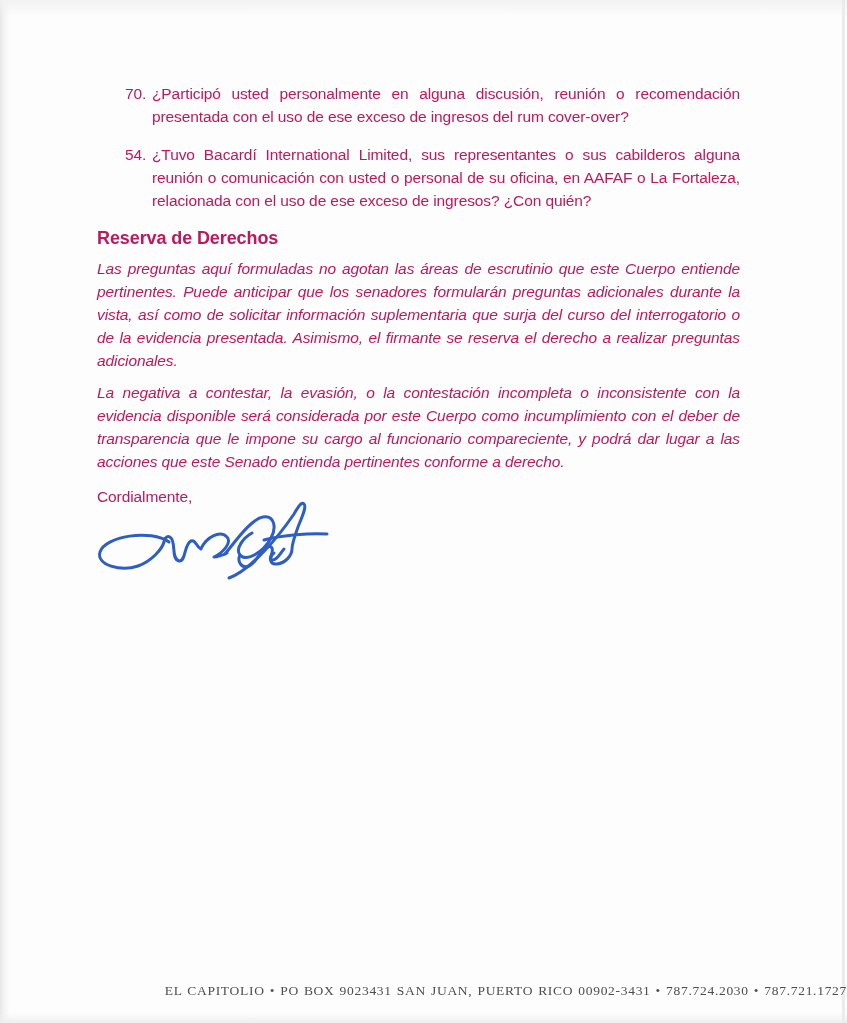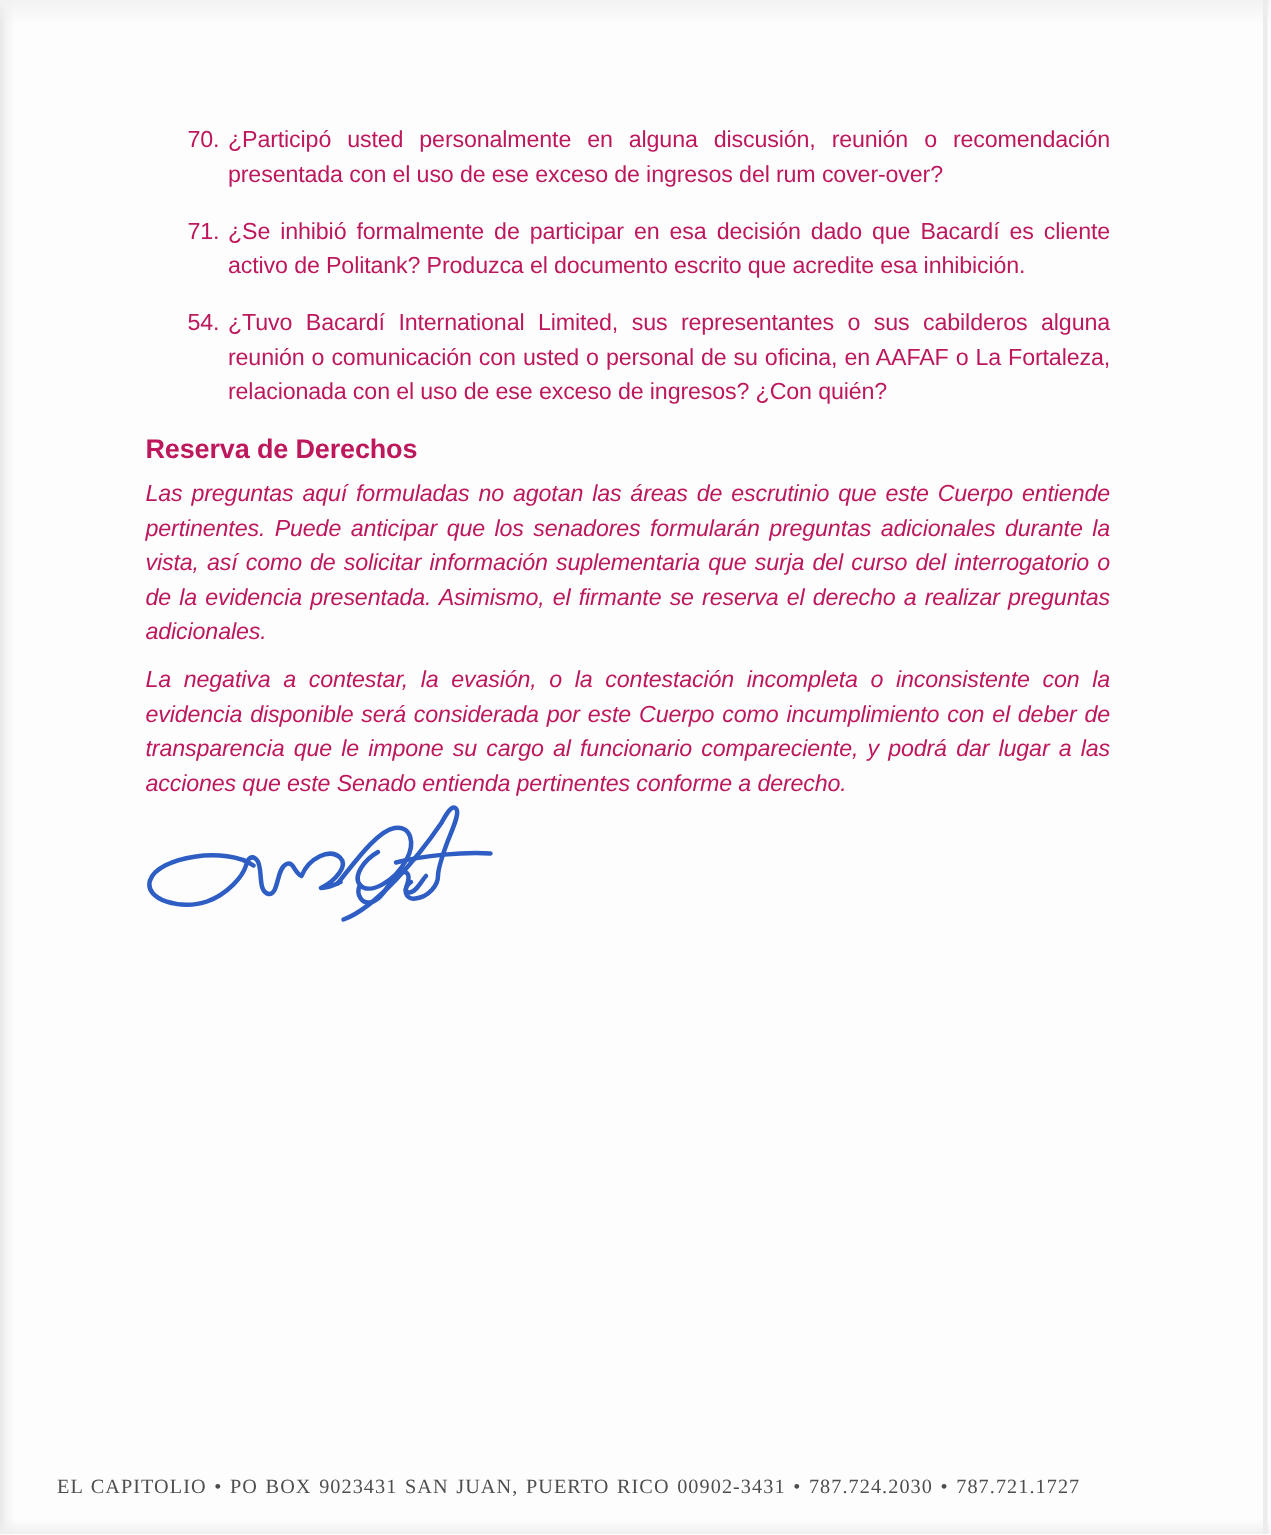--- a/index.html
+++ b/index.html
@@ -71,21 +71,21 @@
     margin-left: -4px;
   }
   .signer-name {
     margin-top: -8px;
   }
   .page-footer {
     position: absolute;
     left: 0; right: 0;
     top: 983px;
     padding-left: 38px;
-    text-align: left;
+    text-align: right;
     white-space: nowrap;
     font-family: "Liberation Serif", serif;
     font-size: 13.5px;
     letter-spacing: 0.7px;
     word-spacing: 1px;
     color: #4e4e50;
   }
 </style>
 </head>
 <body>
@@ -97,36 +97,33 @@
   <div class="edge-bottom"></div>
   <div class="edge-right-line"></div>
 
   <div class="content">
 
     <div class="question">
       <span class="q-num">70.</span>
       <span class="q-text">¿Participó usted personalmente en alguna discusión, reunión o recomendación presentada con el uso de ese exceso de ingresos del rum cover-over?</span>
     </div>
 
-    <div class="question">
-      <span class="q-num">71.</span>
-      <span class="q-text">¿Se inhibió formalmente de participar en esa decisión dado que Bacardí es cliente activo de Politank? Produzca el documento escrito que acredite esa inhibición.</span>
-    </div>
 
     <div class="question">
       <span class="q-num">54.</span>
       <span class="q-text">¿Tuvo Bacardí International Limited, sus representantes o sus cabilderos alguna reunión o comunicación con usted o personal de su oficina, en AAFAF o La Fortaleza, relacionada con el uso de ese exceso de ingresos? ¿Con quién?</span>
     </div>
 
     <div class="section-heading">Reserva de Derechos</div>
 
     <p class="para">Las preguntas aquí formuladas no agotan las áreas de escrutinio que este Cuerpo entiende pertinentes. Puede anticipar que los senadores formularán preguntas adicionales durante la vista, así como de solicitar información suplementaria que surja del curso del interrogatorio o de la evidencia presentada. Asimismo, el firmante se reserva el derecho a realizar preguntas adicionales.</p>
 
     <p class="para">La negativa a contestar, la evasión, o la contestación incompleta o inconsistente con la evidencia disponible será considerada por este Cuerpo como incumplimiento con el deber de transparencia que le impone su cargo al funcionario compareciente, y podrá dar lugar a las acciones que este Senado entienda pertinentes conforme a derecho.</p>
 
+    <p class="closing">Cordialmente,</p>
 
     <svg class="signature-svg" width="240" height="88" viewBox="0 0 240 88" aria-hidden="true">
       <g fill="none" stroke="#2e5ec4" stroke-width="3" stroke-linecap="round" stroke-linejoin="round">
         <path d="M 76,50
                  C 58,37 12,44 7,60
                  C 3,73 28,80 45,74
                  C 59,69 69,57 71,50
                  C 72,45 75,43 78,46
                  C 83,51 78,67 86,69
                  C 93,70 91,52 98,49

